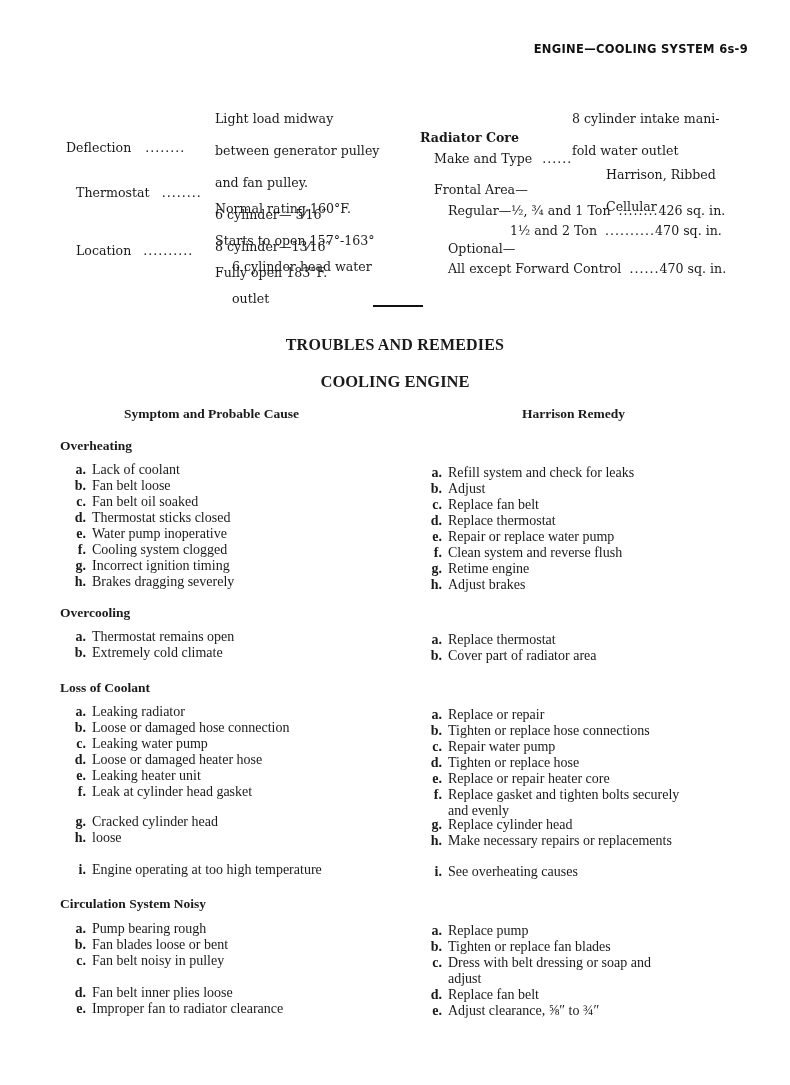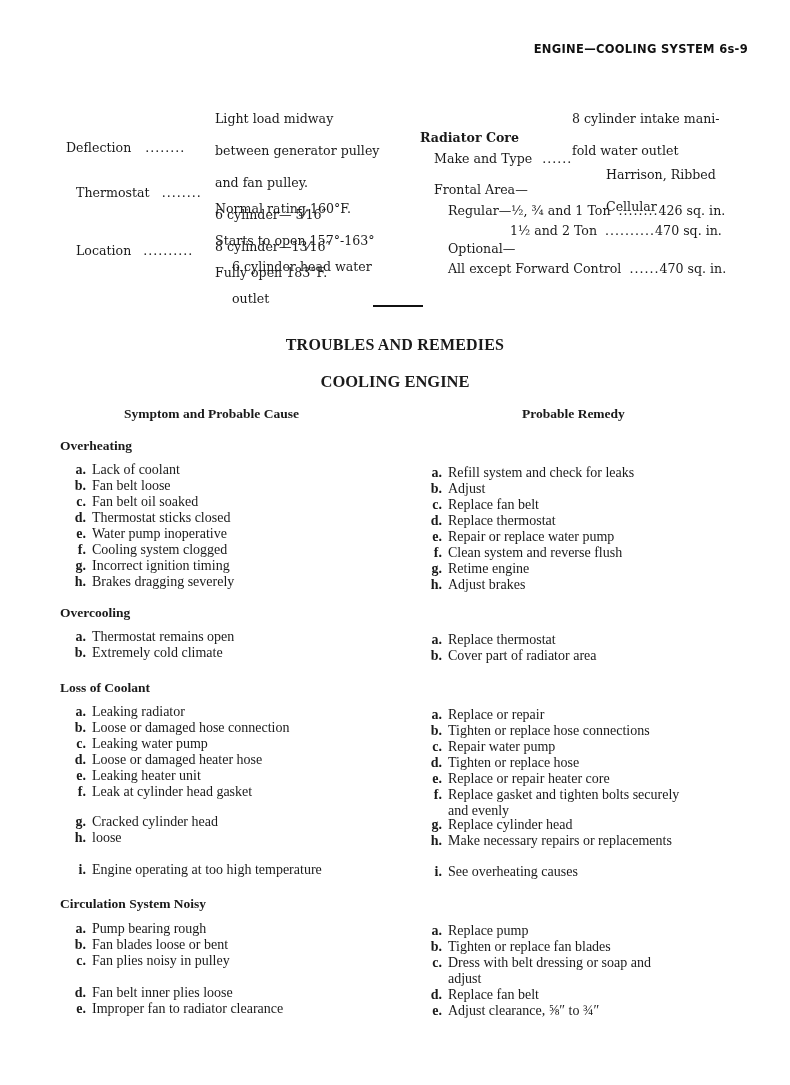--- a/index.html
+++ b/index.html
@@ -105,21 +105,21 @@
     <span>All except Forward Control</span>
     <span class="dots" style="margin-left:4px;">......</span><span>470 sq. in.</span>
   </div>
 </div>
 
 <div class="abs rule"></div>
 
 <div class="abs title-main">TROUBLES AND REMEDIES</div>
 <div class="abs title-sub">COOLING ENGINE</div>
 <div class="abs col-head" style="left:124px;text-align:right;">Symptom and Probable Cause</div>
-<div class="abs col-head" style="left:522px;">Probable Remedy</div>
+<div class="abs col-head" style="left:522px;">Harrison Remedy</div>
 
 <div id="sections">
     <div>
       <div class="abs section-head" style="top:438px;">Overheating</div>
       <div class="item-row item" style="left:66px;top:462px;">
         <span class="item-letter">a.</span>
         <span class="item-text">
           <div>Lack of coolant</div>
         </span>
       </div>
@@ -363,21 +363,21 @@
       </div>
       <div class="item-row item" style="left:66px;top:937px;">
         <span class="item-letter">b.</span>
         <span class="item-text">
           <div>Fan blades loose or bent</div>
         </span>
       </div>
       <div class="item-row item" style="left:66px;top:953px;">
         <span class="item-letter">c.</span>
         <span class="item-text">
-          <div>Fan plies noisy in pulley</div>
+          <div>Fan belt noisy in pulley</div>
         </span>
       </div>
       <div class="item-row item" style="left:66px;top:985px;">
         <span class="item-letter">d.</span>
         <span class="item-text">
           <div>Fan belt inner plies loose</div>
         </span>
       </div>
       <div class="item-row item" style="left:66px;top:1001px;">
         <span class="item-letter">e.</span>

